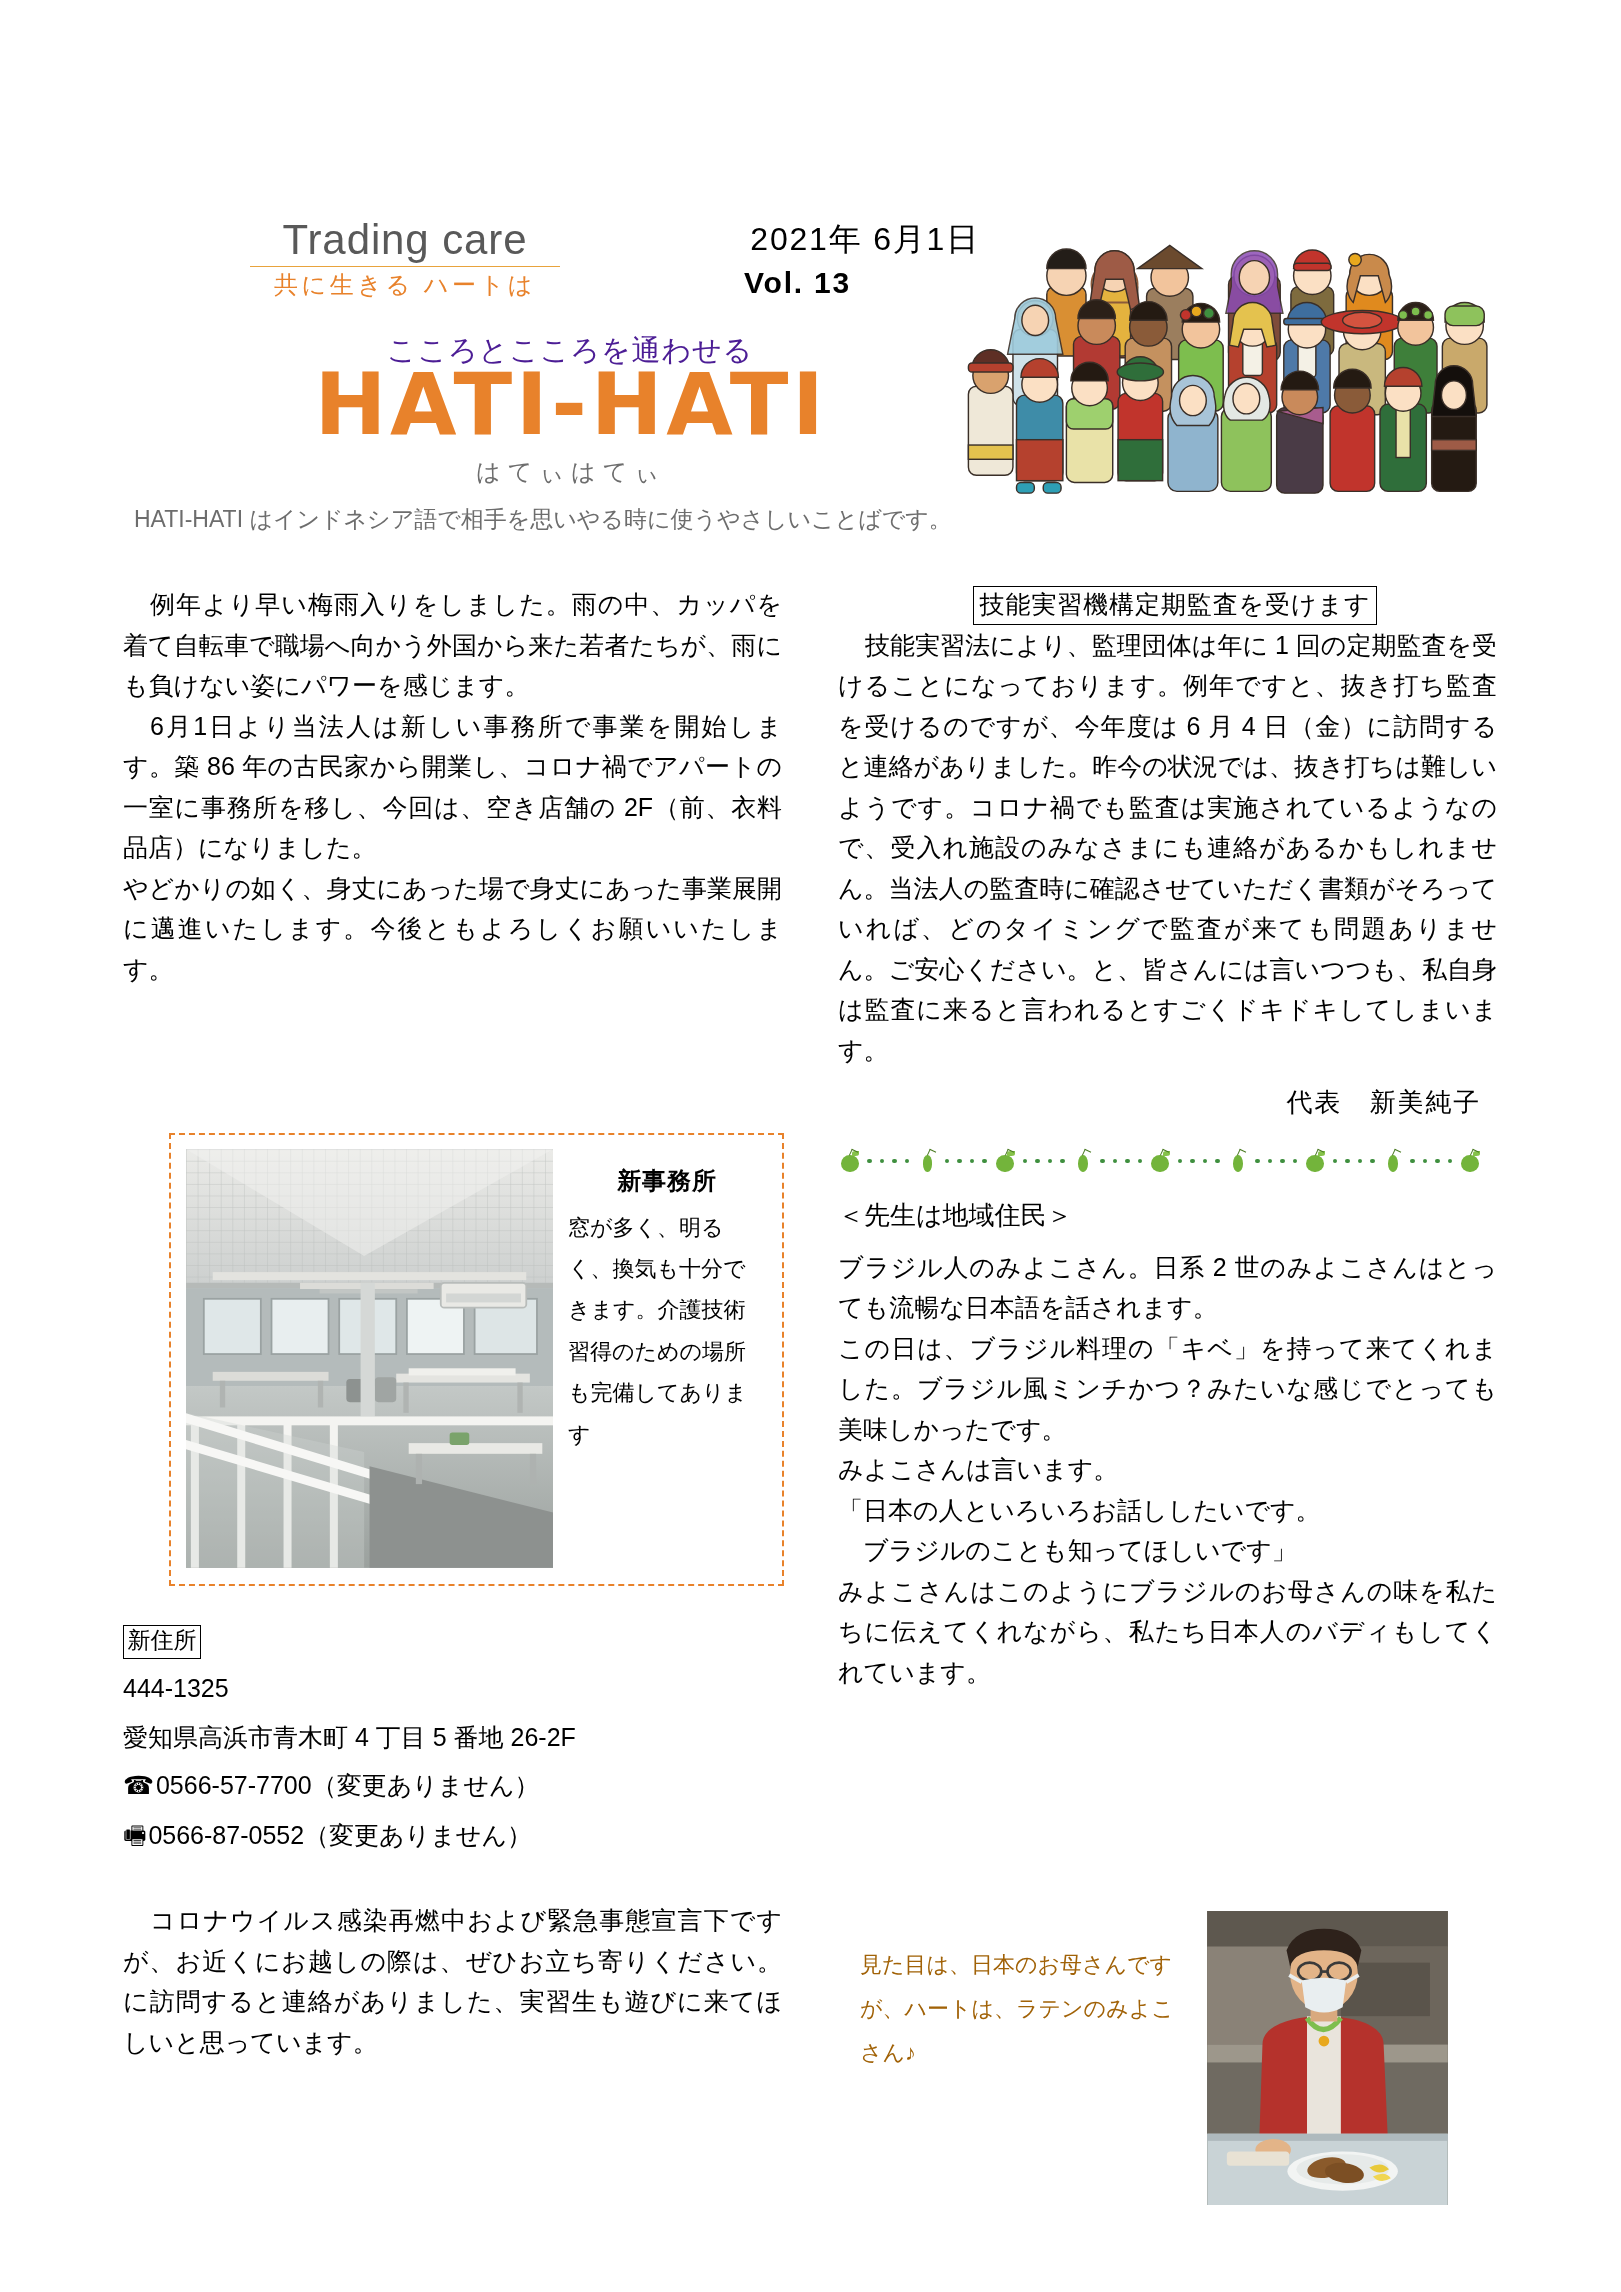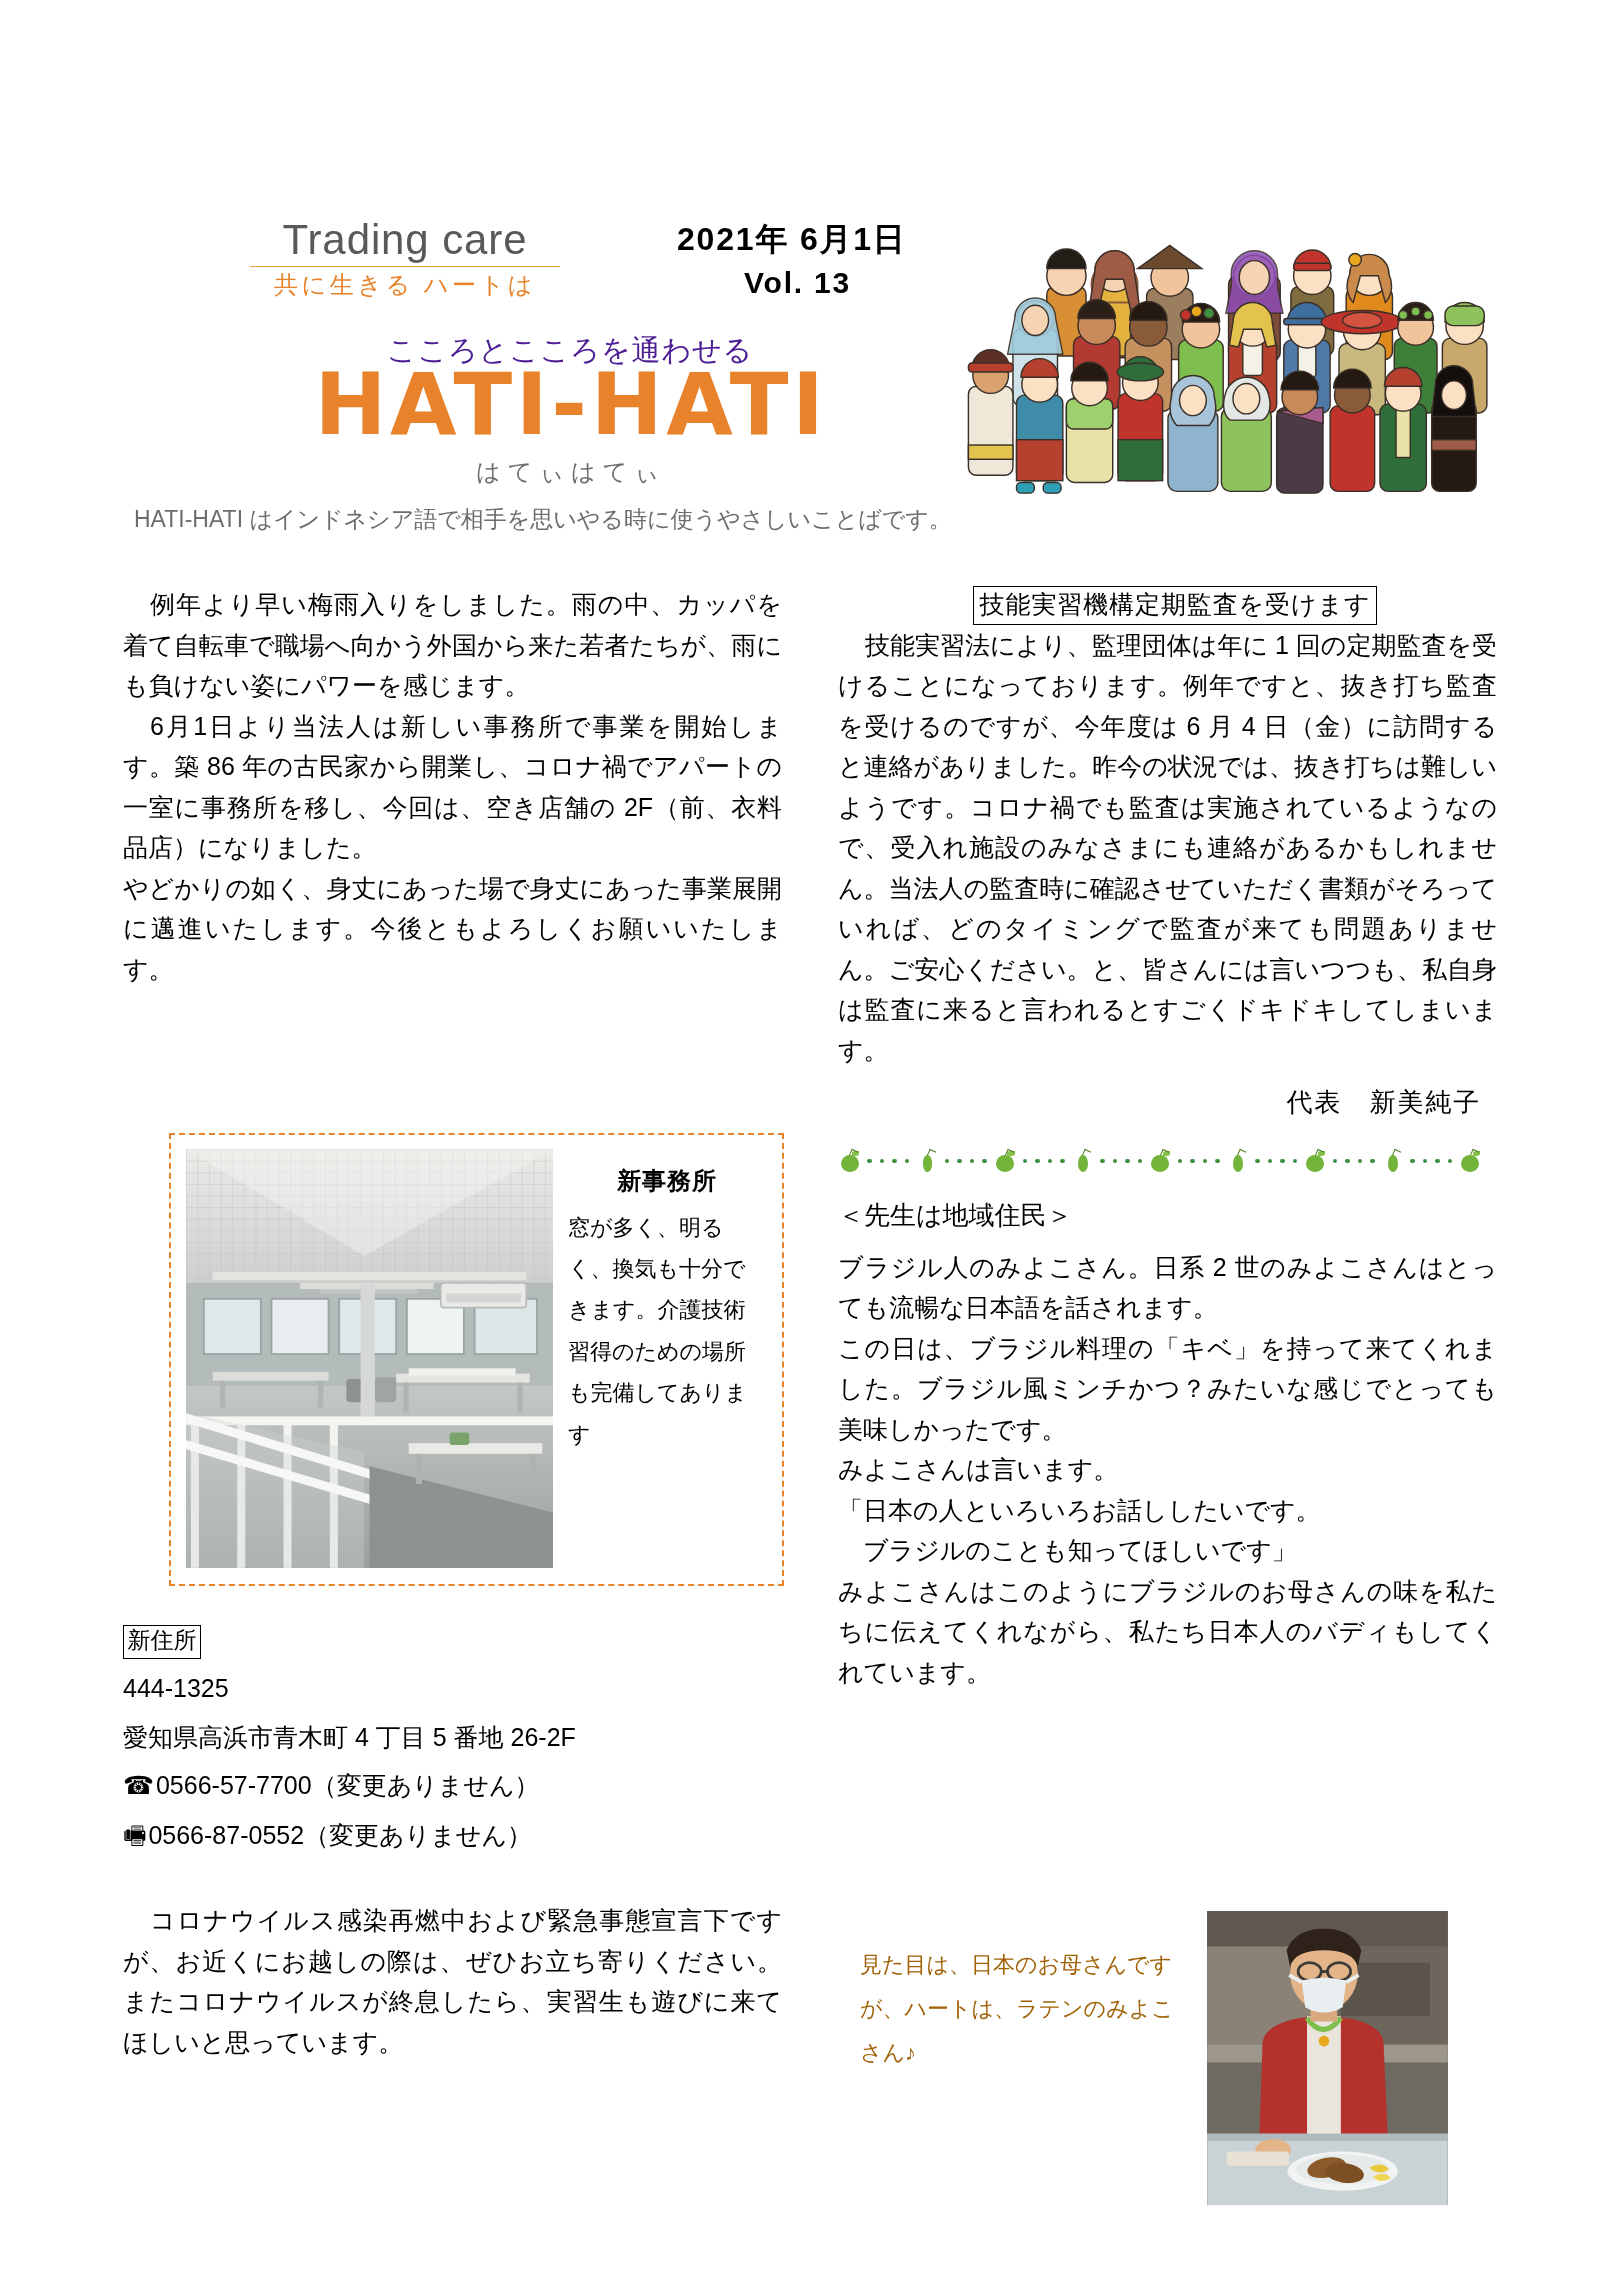--- a/index.html
+++ b/index.html
@@ -52,23 +52,23 @@
     color: #E8822B;
     letter-spacing: 3.6px;
     white-space: nowrap;
   }
 
   #issue-date {
     position: absolute;
     left: 677px;
     top: 218px;
     width: 303px;
-    text-align: left;
+    text-align: right;
     font-size: 32px;
-    font-weight: bold;
+    font-weight: normal;
     letter-spacing: 1.8px;
     line-height: 1.35;
     color: #000;
   }
   #issue-vol {
     position: absolute;
     left: 744px;
     top: 266px;
     font-size: 30px;
     font-weight: bold;
@@ -612,21 +612,21 @@
     <div class="addr-line">444-1325</div>
     <div class="addr-line">愛知県高浜市青木町 4 丁目 5 番地 26-2F</div>
     <div class="addr-line">
       <span class="ico">☎</span><span>0566-57-7700（変更ありません）</span>
     </div>
     <div class="addr-line">
       <span class="ico">🖷</span><span>0566-87-0552（変更ありません）</span>
     </div>
   </div>
 
-  <div id="closing-para">コロナウイルス感染再燃中および緊急事態宣言下ですが、お近くにお越しの際は、ぜひお立ち寄りください。またコロナウイルスが終息したら、実習生も遊びに来てほしいと思っています。</div>
+  <div id="closing-para">コロナウイルス感染再燃中および緊急事態宣言下ですが、お近くにお越しの際は、ぜひお立ち寄りください。に訪問すると連絡がありました、実習生も遊びに来てほしいと思っています。</div>
 
   <div class="col" id="col-right">
     <div class="title-center">
       <span class="boxed-title">技能実習機構定期監査を受けます</span>
     </div>
     <p class="para indent">技能実習法により、監理団体は年に 1 回の定期監査を受けることになっております。例年ですと、抜き打ち監査を受けるのですが、今年度は 6 月 4 日（金）に訪問すると連絡がありました。昨今の状況では、抜き打ちは難しいようです。コロナ禍でも監査は実施されているようなので、受入れ施設のみなさまにも連絡があるかもしれません。当法人の監査時に確認させていただく書類がそろっていれば、どのタイミングで監査が来ても問題ありません。ご安心ください。と、皆さんには言いつつも、私自身は監査に来ると言われるとすごくドキドキしてしまいます。</p>
     <div class="gap-sm"></div>
     <div class="sign-right">代表　新美純子</div>
 
     <div class="apple-divider">

